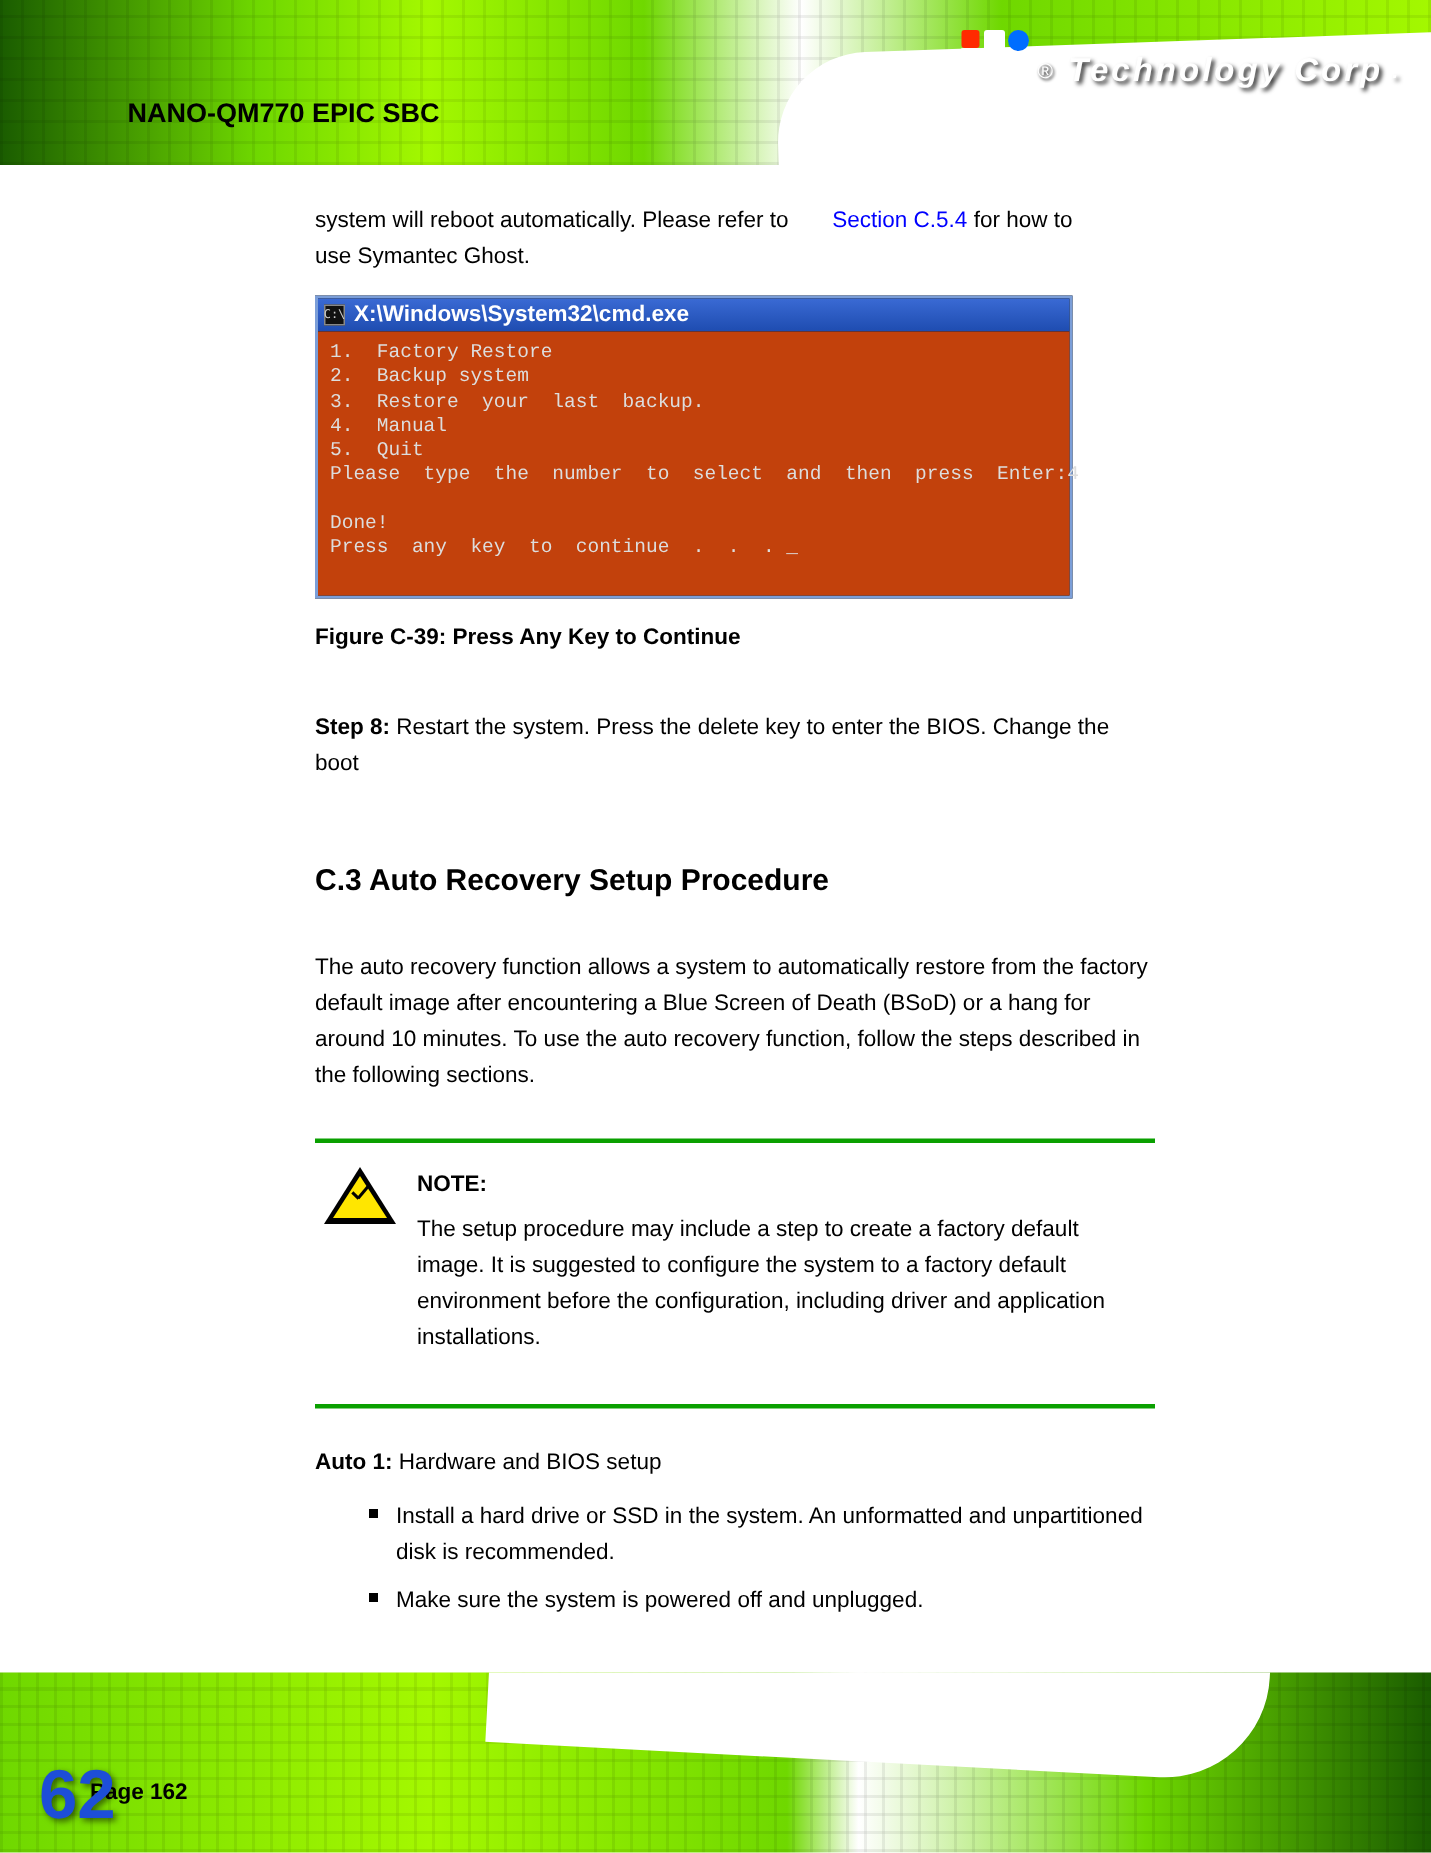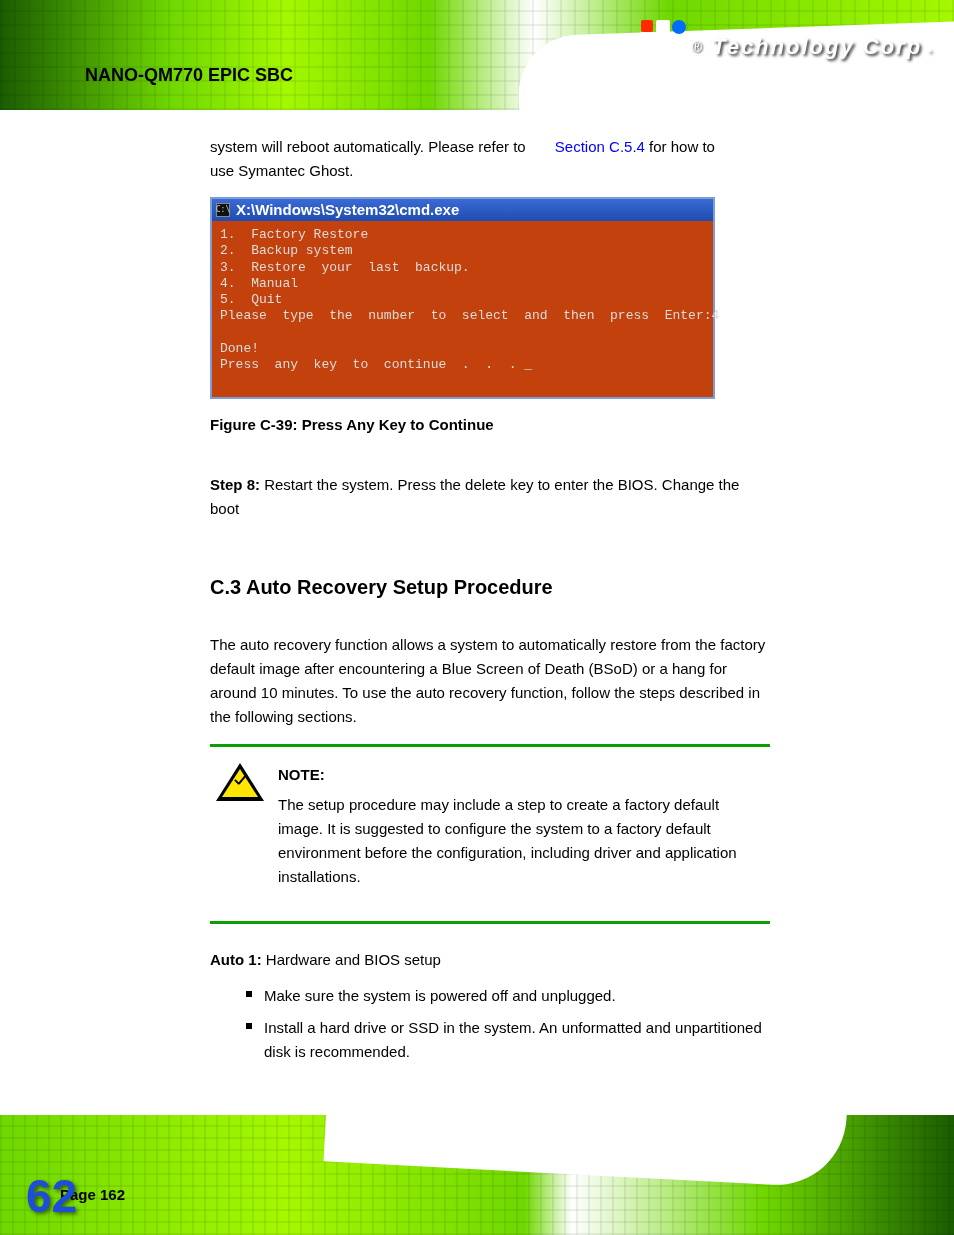--- a/index.html
+++ b/index.html
@@ -64,21 +64,21 @@
     white-space:pre;background:#c2410c;
   }
 
   .fig-caption{margin-top:14px;font-weight:bold;}
   .step8{margin-top:36px;}
   .section-h{margin-top:50px;font-size:20px;font-weight:bold;}
   .section-sub{margin-top:30px;font-size:17px;font-weight:bold;}
   .sub-desc{margin-top:20px;}
 
   .notebox{
-    margin-top:15px;border-top:3px solid #0aa000;border-bottom:3px solid #0aa000;
+    margin-top:30px;border-top:3px solid #0aa000;border-bottom:3px solid #0aa000;
     padding:16px 6px 32px;display:flex;gap:14px;
   }
   .note-icon{
     width:48px;height:40px;position:relative;flex:none;
   }
   .tri{
     width:0;height:0;border-left:24px solid transparent;border-right:24px solid transparent;
     border-bottom:38px solid #000;position:absolute;top:0;left:0;
   }
   .tri-inner{
@@ -202,22 +202,22 @@
         <span>The setup procedure may include a step to create a factory default image. It is suggested to configure the system to a factory default environment before the configuration, including driver and application installations.</span>
       </div>
     </div>
 
     <div class="hw-list">
       <div class="hw-intro">
         <span class="step-leadin">Auto 1:</span>
         <span>Hardware and BIOS setup</span>
       </div>
       <ul class="bullets">
+        <li>Install a hard drive or SSD in the system. An unformatted and unpartitioned disk is recommended.</li>
         <li>Make sure the system is powered off and unplugged.</li>
-        <li>Install a hard drive or SSD in the system. An unformatted and unpartitioned disk is recommended.</li>
       </ul>
     </div>
 
   </div>
 
   <div class="footer-band">
     <div class="footer-swoosh"></div>
   </div>
   <div class="page-num">Page 162</div>
   <div class="num-badge">62</div>

